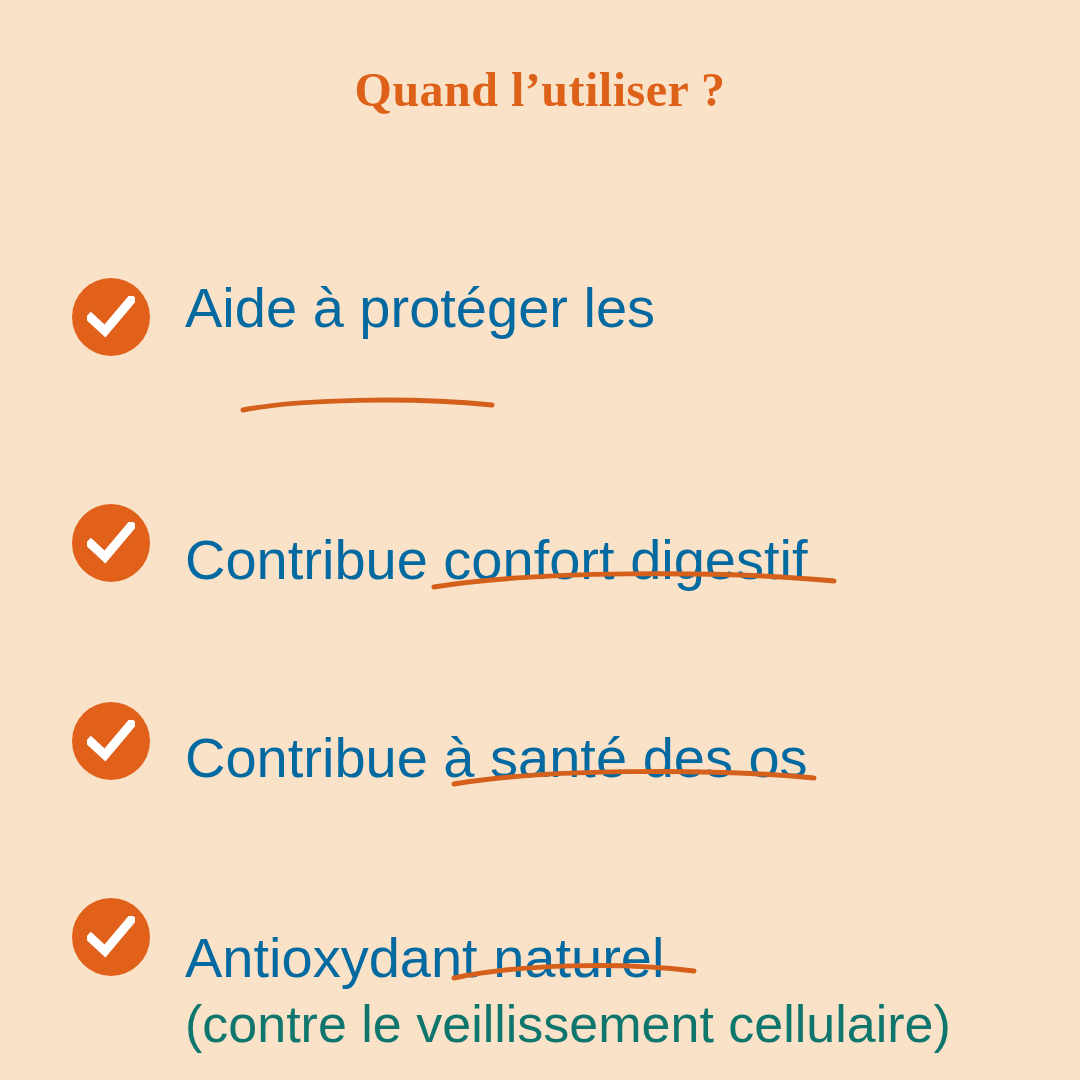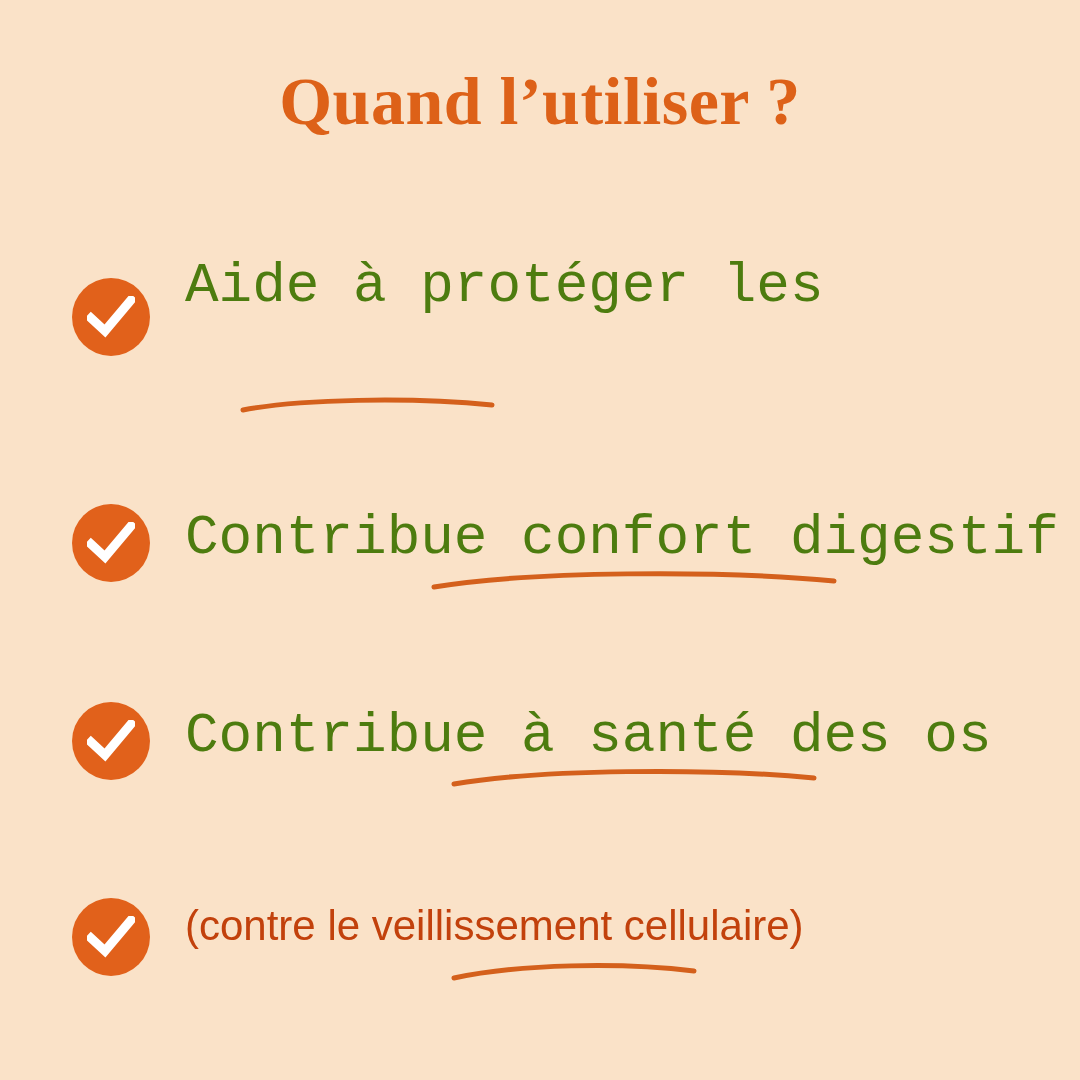--- a/index.html
+++ b/index.html
@@ -21,21 +21,21 @@
     box-sizing: border-box;
   }
   .title {
     position: absolute;
     top: 62px;
     left: 0;
     width: 1080px;
     text-align: center;
     font-family: "Liberation Serif", serif;
     font-weight: bold;
-    font-size: 68px;
+    font-size: 48px;
     letter-spacing: 0.5px;
     color: #DD6118;
   }
   .list {
     position: absolute;
     top: 228px;
     left: 0;
     width: 1080px;
   }
   .item {
@@ -69,28 +69,29 @@
 
   .text-block {
     position: absolute;
     left: 113px;
     top: 0;
     width: 820px;
   }
   .line {
     font-size: 56px;
     line-height: 76px;
-    color: #4d7c0f;
-    font-family: Liberation Mono, monospace;
+    color: #0369a1;
+    font-family: Liberation Sans, sans-serif;
     white-space: nowrap;
+    margin-top: 22px;
   }
   .sub {
-    font-size: 42px;
+    font-size: 52px;
     line-height: 56px;
-    color: #c2410c;
+    color: #0f766e;
     white-space: nowrap;
   }
 
   
   .underline {
     position: absolute;
     height: 22px;
     overflow: visible;
   }
   .underline svg { display: block; }
@@ -152,20 +153,21 @@
       </div>
     </div>
 
     <div class="item item-4">
       <div class="check check-4">
         <svg width="48" height="42" viewBox="0 0 48 42" aria-hidden="true">
           <path d="M4 22 L18 35 L44 4" fill="none" stroke="#FFFFFF" stroke-width="9" stroke-linecap="square" stroke-linejoin="miter"></path>
         </svg>
       </div>
       <div class="text-block">
+        <div class="line">Antioxydant naturel</div>
         <div class="sub">(contre le veillissement cellulaire)</div>
       </div>
       <div class="underline" style="left:378px; top:62px;">
         <svg width="250" height="24" viewBox="0 0 250 24">
           <path d="M4 18 C 70 4, 170 2, 244 11" fill="none" stroke="#D4601C" stroke-width="5" stroke-linecap="round"></path>
         </svg>
       </div>
     </div>
 
   </div>

